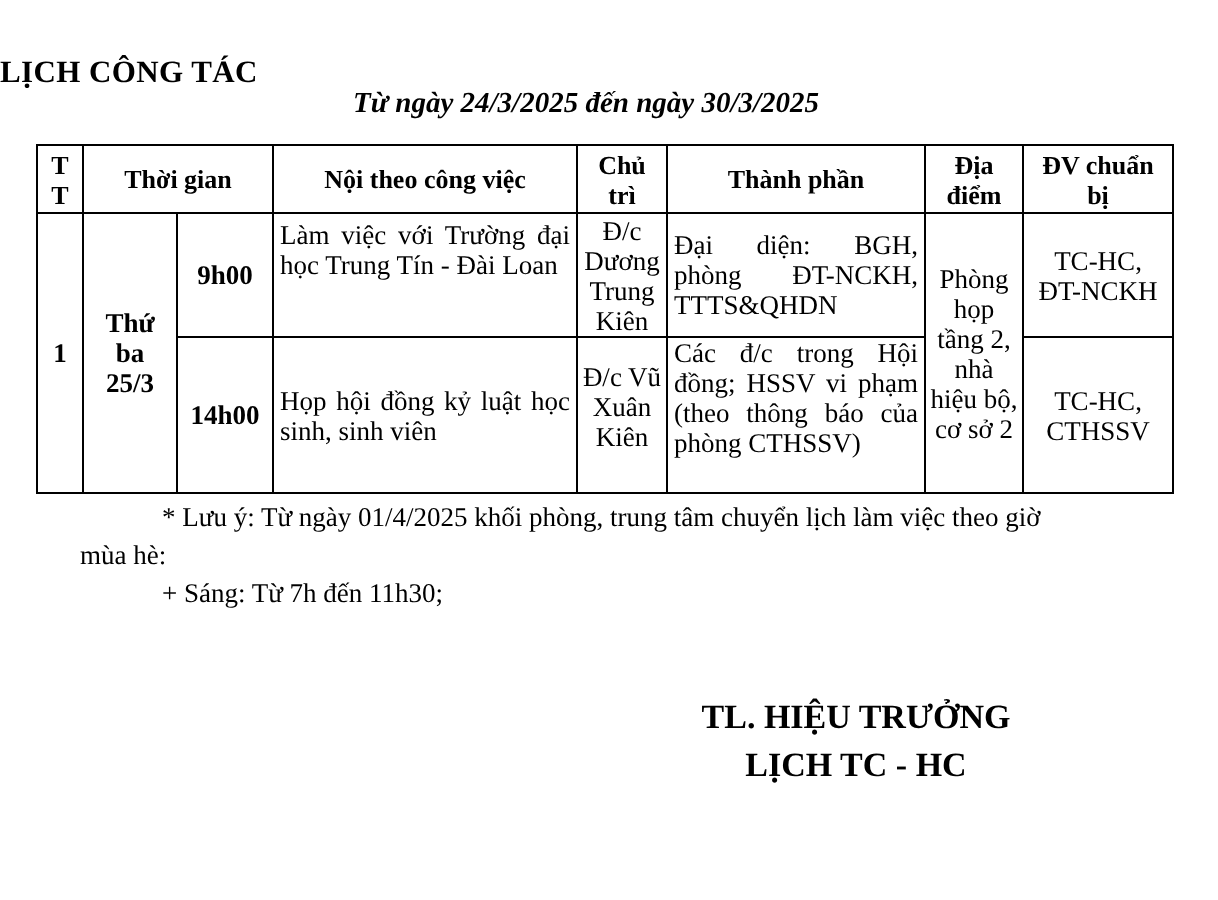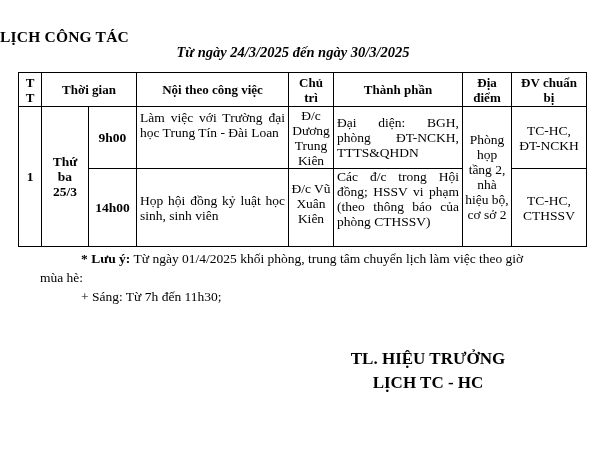--- a/index.html
+++ b/index.html
@@ -24,21 +24,21 @@
       border: 1px solid #000; padding: 0 3px; vertical-align: middle;
     }
     table.schedule th { font-weight: bold; text-align: center; font-size: 13px; }
     .c { text-align: center; }
     .b { font-weight: bold; margin-top: 45px; }
     .j { text-align: justify; text-align-last: left; }
     .note {
       position: absolute; left: 40px; top: 249px; width: 540px; font-size: 13.5px; line-height: 19px;
     }
     .note .indent { padding-left: 41px; }
-    .note .lbl { font-weight: bold; text-align: center; }
+    .note .lbl { font-weight: normal; text-align: center; }
     .sign {
       position: absolute; left: 300px; width: 256px; text-align: center;
       font-weight: bold; font-size: 17px;
     }
   </style>
 </head>
 <body>
 
 <div class="title">LỊCH CÔNG TÁC</div>
 <div class="subtitle">Từ ngày 24/3/2025 đến ngày 30/3/2025</div>

